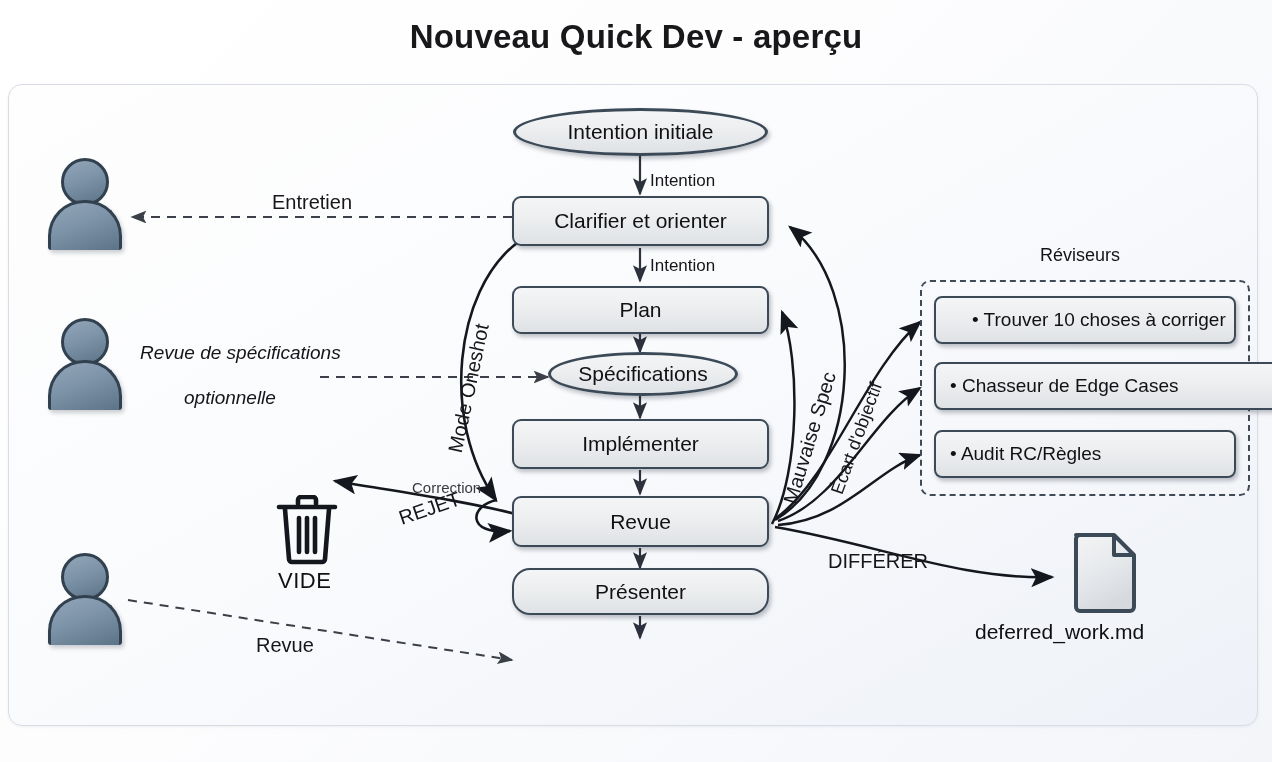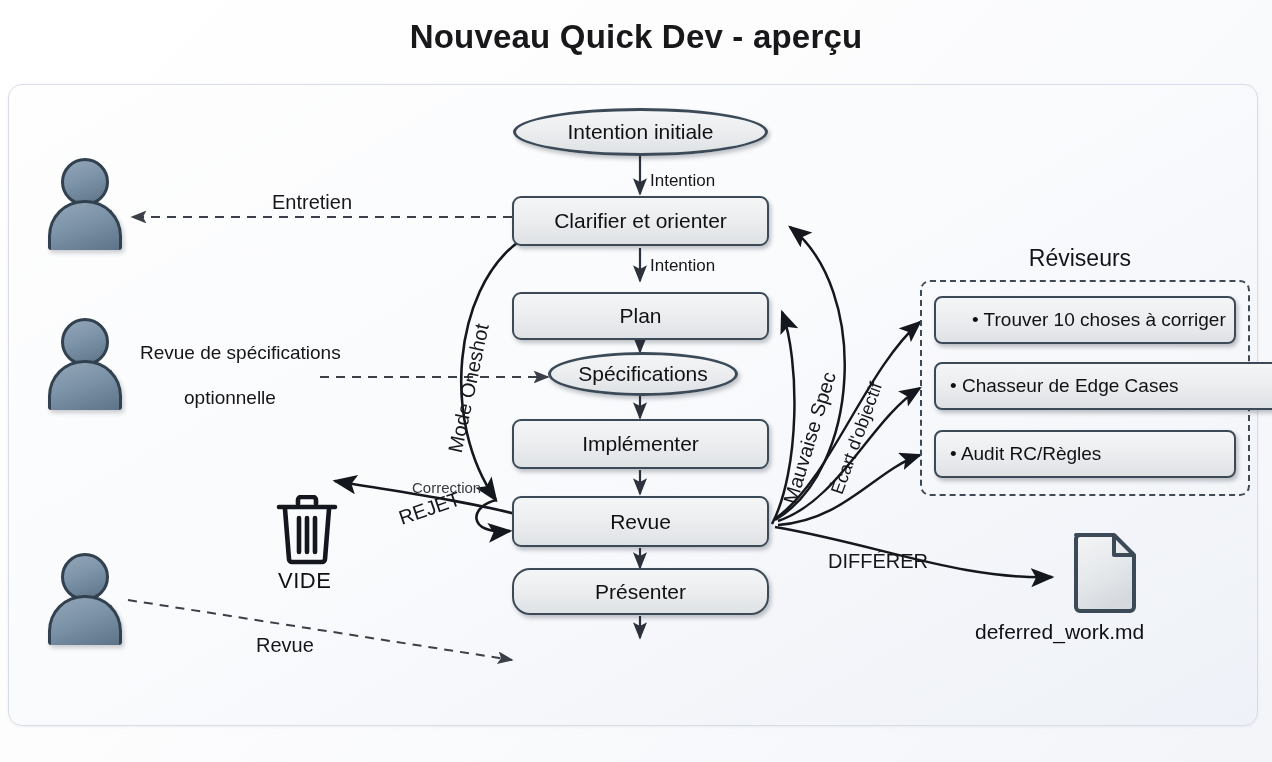--- a/index.html
+++ b/index.html
@@ -42,21 +42,21 @@
   }
   .rect{border-radius:9px;font-size:21px;text-align:center;}
   .oval{border-radius:50%;font-size:21px;border-width:3px;}
 
   .rlist{
     font-size:19px;justify-content:flex-start;padding-left:14px;
     border-radius:8px;
   }
 
   .grouplabel{
-    position:absolute;font-size:23px;color:#141418;text-align:center;
+    position:absolute;font-size:18px;color:#141418;text-align:center;
   }
   .groupbox{
     position:absolute;
     border:2px dashed #3f4a57;border-radius:10px;
     box-sizing:border-box;
     background:rgba(255,255,255,.12);
   }
 
   
   .elabel{
@@ -75,21 +75,21 @@
   }
   .actor .body{
     position:absolute;left:0;top:42px;width:74px;height:50px;
     background:linear-gradient(160deg,#93a6b9 0%,#7d93a8 45%,#5d7488 100%);
     border:3px solid #32414f;box-sizing:border-box;
     border-bottom:none;
     border-radius:36px 36px 3px 3px;
     box-shadow:2px 3px 4px rgba(30,40,55,.22);
   }
 
-  .actorlabel{position:absolute;font-size:19px;color:#15151a;white-space:nowrap;text-align:center;}
+  .actorlabel{position:absolute;font-size:19px;color:#15151a;white-space:nowrap;text-align:center;font-style:italic;}
 
   
   .trash{position:absolute;width:66px;height:72px;}
   .trashlabel{position:absolute;font-size:22px;color:#111;letter-spacing:.5px;}
 
   
   .filebox{position:absolute;width:70px;height:84px;}
   .filelabel{position:absolute;font-size:21px;color:#101014;white-space:nowrap;}
 </style>
 </head>
@@ -163,21 +163,21 @@
   </svg>
 
   <div class="node oval" style="left:513px;top:108px;width:255px;height:48px;">
     <span>Intention initiale</span>
   </div>
 
   <div class="node rect" style="left:512px;top:196px;width:257px;height:50px;">
     <span>Clarifier et orienter</span>
   </div>
 
-  <div class="node rect" style="left:512px;top:292px;width:257px;height:48px;">
+  <div class="node rect" style="left:512px;top:286px;width:257px;height:48px;">
     <span>Plan</span>
   </div>
 
   <div class="node oval" style="left:548px;top:352px;width:190px;height:44px;">
     <span>Spécifications</span>
   </div>
 
   <div class="node rect" style="left:512px;top:419px;width:257px;height:50px;">
     <span>Implémenter</span>
   </div>

